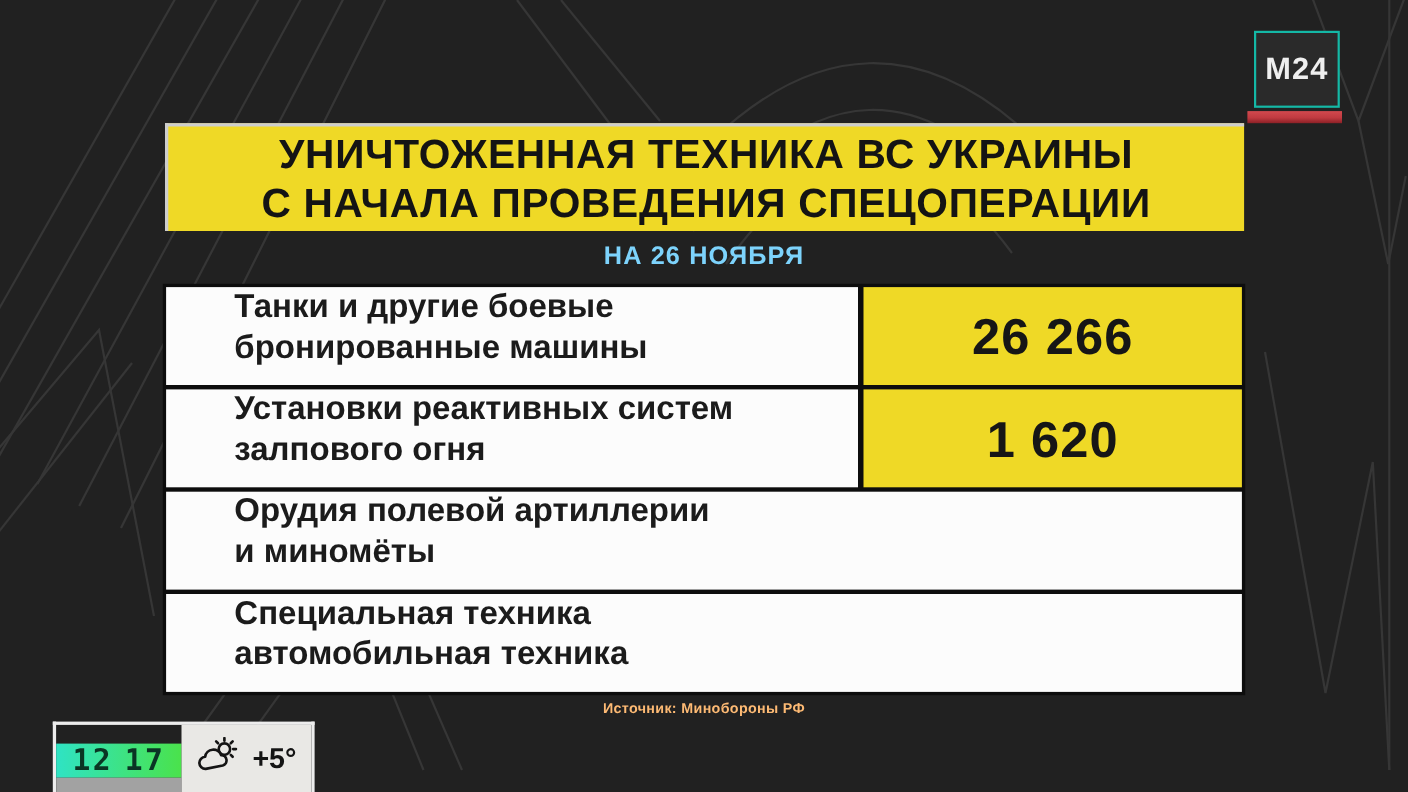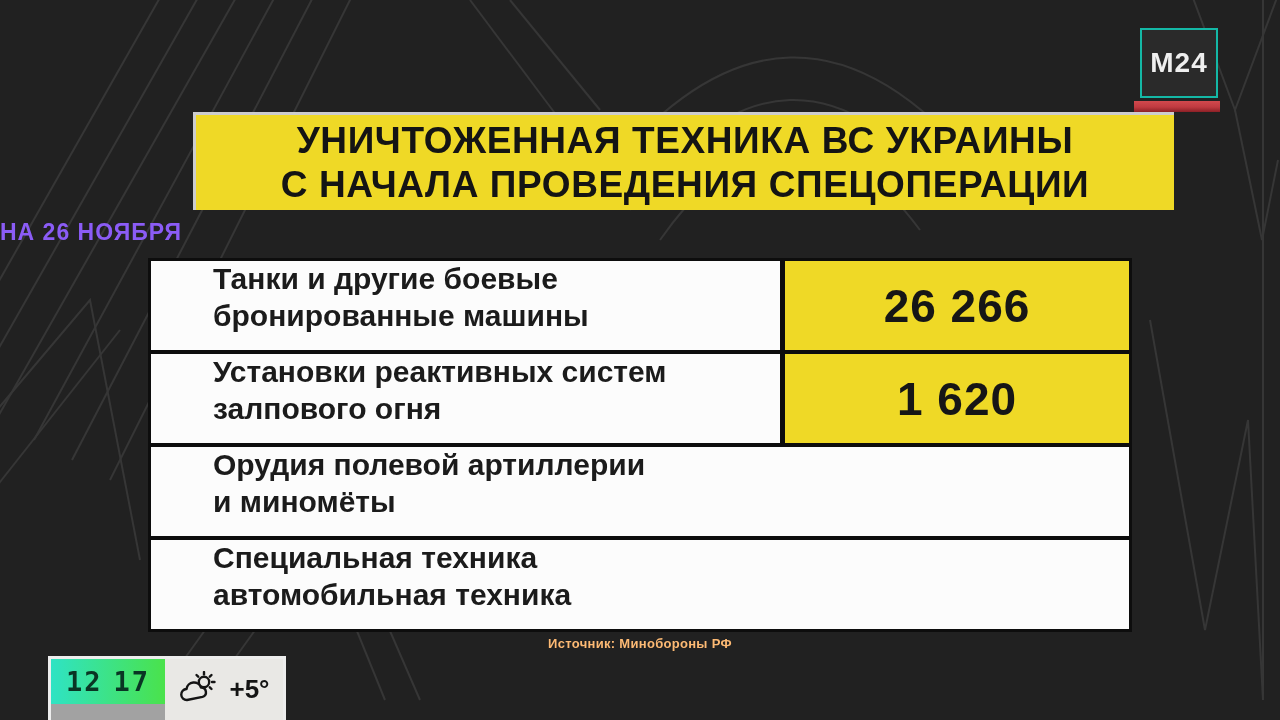--- a/index.html
+++ b/index.html
@@ -20,29 +20,29 @@
   .logo-redbar {
     position:absolute; left:1134px; top:101px; width:86px; height:11px;
     background:linear-gradient(180deg,#d2494e 0%, #c03a40 55%, #8c2026 100%);
   }
 
   
   .header-box {
     position:absolute; left:150px; top:112px; width:981px; height:98px;
     background:#efd926; box-sizing:border-box;
     border-top:3px solid #cdcdcd; border-left:3px solid #cdcdcd;
-    display:flex; flex-direction:column; align-items:center; justify-content:center;margin-left:43px;
+    display:flex; flex-direction:column; align-items:center; justify-content:center;
   }
   .header-line {
     font-size:37px; font-weight:bold; color:#141414;
     line-height:1.18; letter-spacing:0.6px; white-space:nowrap;
   }
   .date-label {
-    position:absolute; left:0; top:219px; width:1280px; 
-    font-size:23px; font-weight:bold; color:#8b5cf6; letter-spacing:1px;
+    position:absolute; left:0; top:219px; width:1280px; text-align:center;
+    font-size:23px; font-weight:bold; color:#7dd3fc; letter-spacing:1px;
   }
 
   
   .data-table {
     position:absolute; left:148px; top:258px; width:984px;
     background:#0d0d0d; padding:3px; box-sizing:border-box;
     display:flex; flex-direction:column; gap:4px;
   }
   .data-row { display:flex; height:89px; gap:5px; }
   .cell-label {
@@ -62,23 +62,23 @@
   }
 
   
   .info-widget {
     position:absolute; left:48px; top:656px; width:238px; height:64px;
     border:3px solid #ededed; border-bottom:none; box-sizing:border-box;
     display:flex; overflow:hidden;
   }
   .clock-col { width:114px; display:flex; flex-direction:column; }
   .clock-display {
-    height:45px; background:linear-gradient(90deg,#2fe3c4,#4ae24b);
+    height:31px; background:linear-gradient(90deg,#2fe3c4,#4ae24b);
     color:#0a3524; display:flex; align-items:center; justify-content:center; gap:11px;
-    font-family:"DejaVu Sans Mono", monospace; font-weight:bold; font-size:27px; letter-spacing:2px;
+    font-family:"DejaVu Sans Mono", monospace; font-weight:bold; font-size:27px; letter-spacing:2px;margin-top:17px;
   }
   .clock-sub { flex:1; background:#a2a2a2; }
   .weather-col {
     flex:1; background:#e9e8e5; display:flex; align-items:center; justify-content:center;
     gap:9px; color:#141414;
   }
   .temp-text { font-size:26px; font-weight:bold; }
 </style>
 </head>
 <body>

